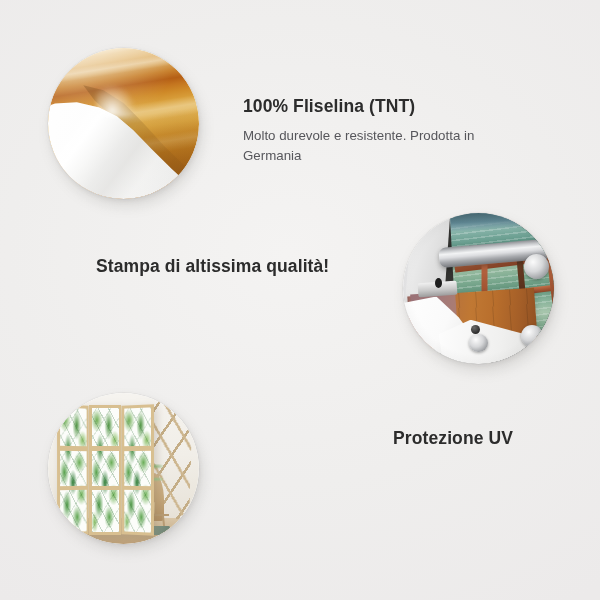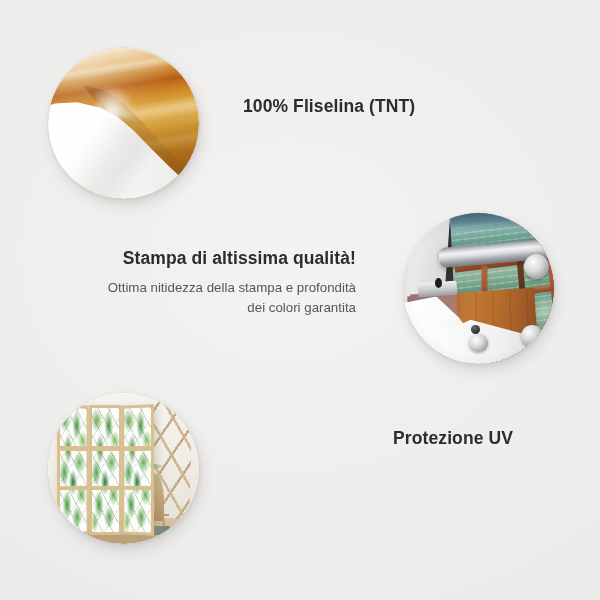--- a/index.html
+++ b/index.html
@@ -425,21 +425,21 @@
     white-space: nowrap;
   }
   .txt p {
     font-size: 13.3px;
     font-weight: 400;
     color: #56565b;
     line-height: 1.52;
   }
 
   #txt-tnt  { left: 243px; top: 96px;  width: 260px; text-align: left; }
-  #txt-qual { left: 96px;  top: 248px; width: 260px; text-align: right; }
+  #txt-qual { left: 96px;  top: 256px; width: 260px; }
   #txt-uv   { left: 243px; top: 428px; width: 270px; text-align: right; }
 </style>
 </head>
 <body>
 
 <div class="board">
 
   <div class="disc" id="disc-wallpaper">
     <div class="disc-inner">
       <div class="wp-base"></div>
@@ -447,20 +447,21 @@
       <div class="wp-shade"></div>
       <div class="wp-peelshadow"></div>
       <div class="wp-peel"></div>
       <div class="wp-fold"></div>
       <div class="wp-apex"></div>
     </div>
   </div>
 
   <div class="txt" id="txt-tnt">
     <h2>100% Fliselina (TNT)</h2>
+    <p>Molto durevole e resistente. Prodotta in Germania</p>
   </div>
 
   <div class="disc" id="disc-press">
     <div class="disc-inner">
       <div class="pr-wall"></div>
       <div class="pr-leftpanel"></div>
       <div class="pr-body"></div>
 
       <div class="pr-print">
         <div class="rail rail-h1"></div>
@@ -481,21 +482,20 @@
       <div class="pr-knob"></div>
       <div class="pr-wheel pr-wheel-a"></div>
       <div class="pr-wheel pr-wheel-b"></div>
       <div class="pr-wheel pr-wheel-c"></div>
       <div class="pr-vignette"></div>
     </div>
   </div>
 
   <div class="txt" id="txt-qual">
     <h2>Stampa di altissima qualità!</h2>
-    <p>Ottima nitidezza della stampa e profondità dei colori garantita</p>
   </div>
 
   <div class="disc" id="disc-room">
     <div class="disc-inner">
       <div class="rm-wall"></div>
       <div class="rm-floor"></div>
 
       <div class="trellis"></div>
       <div class="chair"></div>
       <div class="plant"></div>

